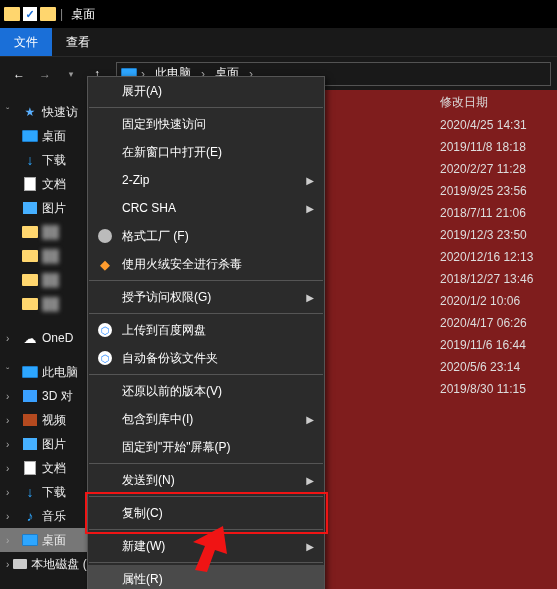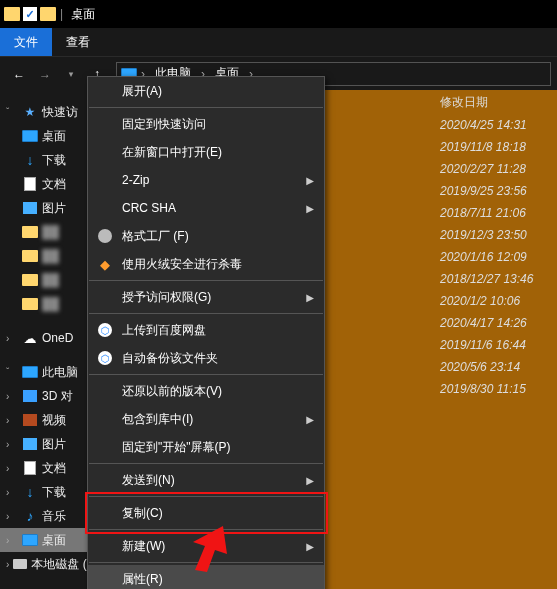--- a/index.html
+++ b/index.html
@@ -36,25 +36,25 @@
 .fold-y { width: 16px; height: 12px; background: #ffd66e; border-radius: 1px; }
 .blue-dl { color: #2da6ff; font-size: 14px; }
 .doc-ic { width: 12px; height: 14px; background: #fff; border: 1px solid #aaa; }
 .pic-ic { width: 14px; height: 12px; background: #46b0ff; }
 .cloud-ic { color: #fff; font-size: 13px; }
 .cube-ic { width: 14px; height: 12px; background: #3aa0ff; }
 .vid-ic { width: 14px; height: 12px; background: #b54a1f; }
 .music-ic { color: #2da6ff; font-size: 14px; }
 .disk-ic { width: 14px; height: 10px; background: #ccc; border-radius: 1px; }
 
-.content { flex: 1; background: #a16207; position: relative; }
+.content { flex: 1; background: #7f1d1d; position: relative; }
 .colhead { position: absolute; top: 0; left: 0; right: 0; height: 24px; display: flex; align-items: center; color: #ddd; }
 .colhead .c1 { width: 340px; padding-left: 12px; }
 .files { position: absolute; top: 24px; left: 0; right: 0; }
-.frow { display: flex; height: 22px; align-items: center; font-style: italic; }
+.frow { display: flex; height: 22px; align-items: center; }
 .frow .c1 { width: 340px; padding-left: 12px; display: flex; align-items: center; gap: 6px; }
 .frow .c2 { color: #ddd; }
 .fname { color: #fff; }
 .blur { color: #888; filter: blur(2px); }
 .docx-ic { width: 14px; height: 14px; background: #2c5a9a; }
 
 
 .ctx { position: absolute; left: 87px; top: 76px; width: 238px; background: #2b2b2b; border: 1px solid #555; box-shadow: 2px 2px 6px rgba(0,0,0,0.6); z-index: 20; }
 .ctx .mi { height: 28px; display: flex; align-items: center; padding: 0 28px 0 34px; color: #fff; position: relative; text-align: center; }
 .ctx .mi.hov { background: #4a4a4a; }
@@ -277,21 +277,21 @@
         <div class="frow">
           <div class="c1">
             <span class="fname"></span>
           </div>
           <div class="c2">2019/12/3 23:50</div>
         </div>
         <div class="frow">
           <div class="c1">
             <span class="fname"></span>
           </div>
-          <div class="c2">2020/1/16 12:09</div>
+          <div class="c2">2020/12/16 12:13</div>
         </div>
         <div class="frow">
           <div class="c1">
             <span class="fname"></span>
           </div>
           <div class="c2">2018/12/27 13:46</div>
         </div>
         <div class="frow">
           <div class="c1">
             <span class="docx-ic"></span>
@@ -299,21 +299,21 @@
             <span class="fname">.docx</span>
           </div>
           <div class="c2">2020/1/2 10:06</div>
         </div>
         <div class="frow">
           <div class="c1">
             <span class="docx-ic"></span>
             <span class="blur">████</span>
             <span class="fname">07152019.doc</span>
           </div>
-          <div class="c2">2020/4/17 14:26</div>
+          <div class="c2">2020/4/17 06:26</div>
         </div>
         <div class="frow">
           <div class="c1">
             <span class="fname"></span>
           </div>
           <div class="c2">2019/11/6 16:44</div>
         </div>
         <div class="frow">
           <div class="c1">
             <span class="fname"></span>

